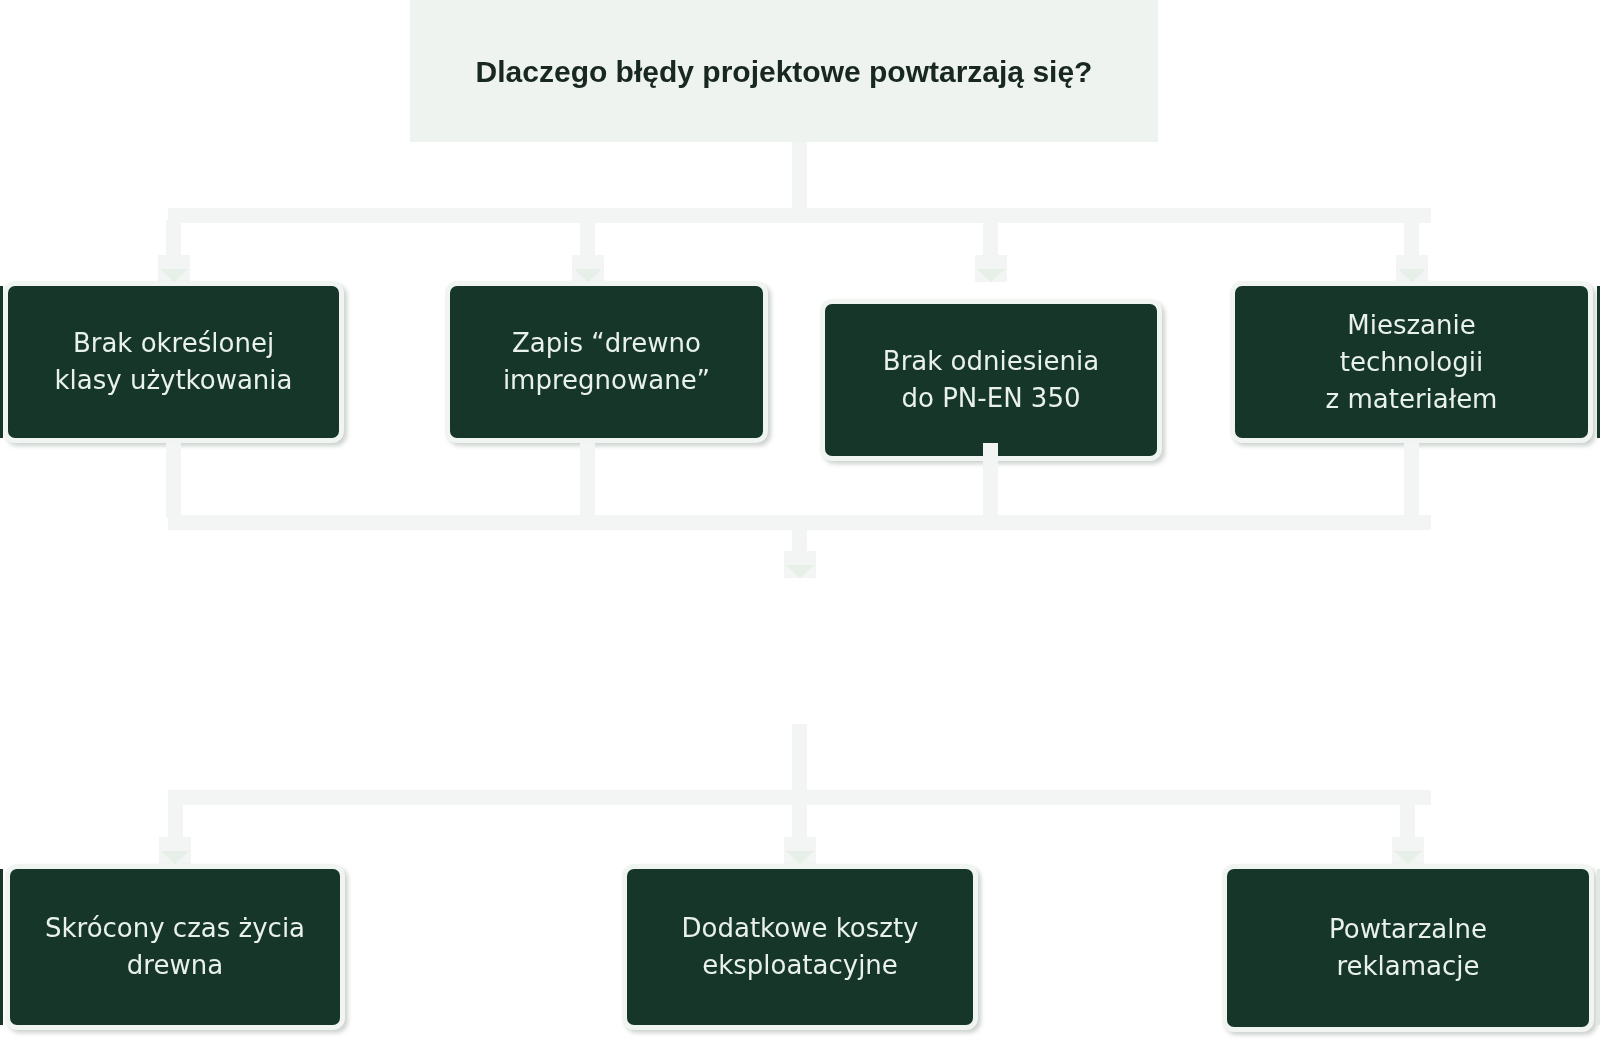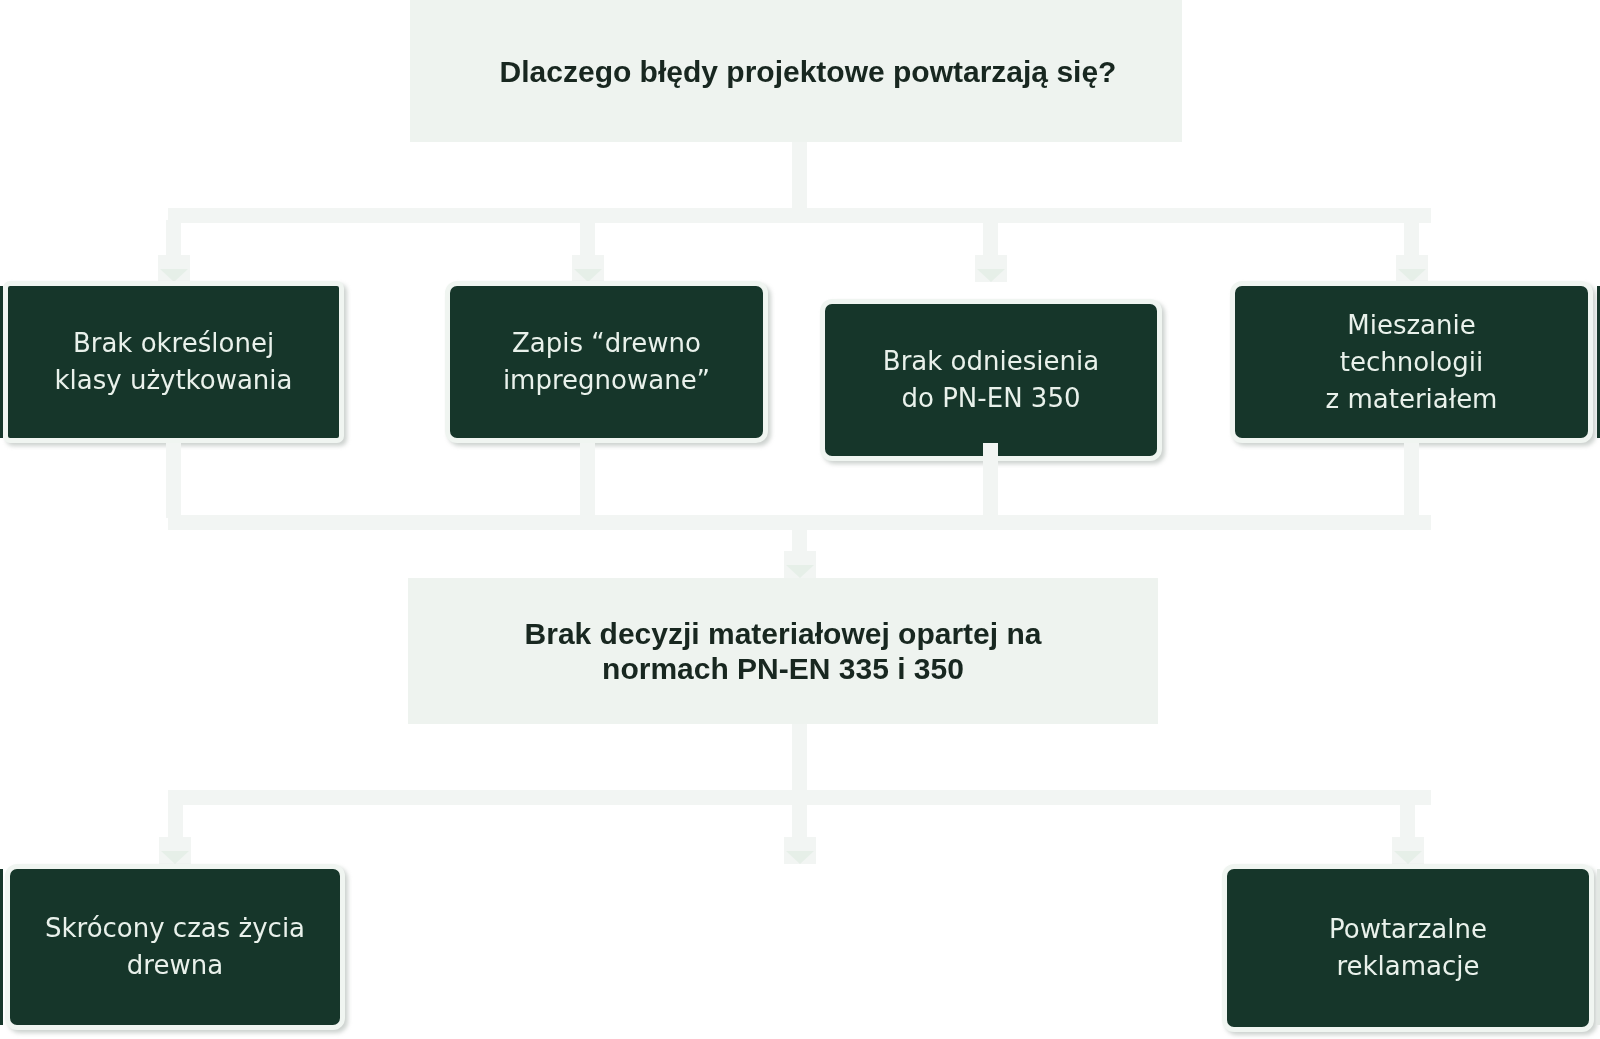--- a/index.html
+++ b/index.html
@@ -61,36 +61,36 @@
 
   
   .sliver{position:absolute;background:var(--node-bg);}
   .sliver.light{background:#e3e8e4;}
 </style>
 </head>
 <body>
 
 <div class="stage">
 
-  <div class="panel" style="left:410px;top:0;width:748px;height:142px;padding-left:24px;">
+  <div class="panel" style="left:410px;top:0;width:748px;height:142px;">
     <span>Dlaczego błędy projektowe powtarzają się?</span>
   </div>
 
   <div class="line" style="left:792px;top:142px;width:15px;height:73px;"></div>
   <div class="line" style="left:168px;top:208px;width:1263px;height:15px;"></div>
   <div class="line" style="left:166px;top:220px;width:15px;height:38px;"></div>
   <div class="line" style="left:580px;top:220px;width:15px;height:38px;"></div>
   <div class="line" style="left:983px;top:220px;width:15px;height:38px;"></div>
   <div class="line" style="left:1404px;top:220px;width:15px;height:38px;"></div>
   <div class="arrow" style="left:158px;top:255px;"></div>
   <div class="arrow" style="left:572px;top:255px;"></div>
   <div class="arrow" style="left:975px;top:255px;"></div>
   <div class="arrow" style="left:1396px;top:255px;"></div>
 
-  <div class="node" style="left:3px;top:281px;width:341px;height:162px;border-radius:7px;">
+  <div class="node" style="left:3px;top:281px;width:341px;height:162px;">
     <span>Brak określonej
 klasy użytkowania</span>
   </div>
   <div class="node" style="left:403px;top:281px;width:323px;height:162px;margin-left:42px;">
     <span>Zapis “drewno
 impregnowane”</span>
   </div>
   <div class="node" style="left:820px;top:281px;width:342px;height:162px;margin-top:18px;">
     <span>Brak odniesienia
 do PN-EN 350</span>
@@ -105,38 +105,38 @@
   <div class="sliver" style="left:1597px;top:286px;width:3px;height:152px;"></div>
 
   <div class="line" style="left:166px;top:443px;width:15px;height:75px;"></div>
   <div class="line" style="left:580px;top:443px;width:15px;height:75px;"></div>
   <div class="line" style="left:983px;top:443px;width:15px;height:75px;"></div>
   <div class="line" style="left:1404px;top:443px;width:15px;height:75px;"></div>
   <div class="line" style="left:168px;top:515px;width:1263px;height:15px;"></div>
   <div class="line" style="left:792px;top:527px;width:15px;height:28px;"></div>
   <div class="arrow" style="left:784px;top:551px;"></div>
 
-  <div class="panel" style="left:408px;top:578px;width:750px;height:146px;">
-    <span>Brak decyzji materiałowej opartej na
-normach PN-EN 335 i 350</span>
-  </div>
 
   <div class="line" style="left:792px;top:724px;width:15px;height:68px;"></div>
   <div class="line" style="left:168px;top:790px;width:1263px;height:15px;"></div>
   <div class="line" style="left:168px;top:802px;width:15px;height:38px;"></div>
   <div class="line" style="left:792px;top:802px;width:15px;height:38px;"></div>
   <div class="line" style="left:1400px;top:802px;width:15px;height:38px;"></div>
   <div class="arrow" style="left:159px;top:837px;"></div>
   <div class="arrow" style="left:784px;top:837px;"></div>
   <div class="arrow" style="left:1392px;top:837px;"></div>
 
   <div class="node" style="left:5px;top:864px;width:340px;height:166px;align-items:center;">
     <span>Skrócony czas życia
 drewna</span>
   </div>
+  <div class="node" style="left:622px;top:864px;width:356px;height:166px;">
+    <span>Dodatkowe koszty
+eksploatacyjne</span>
+  </div>
   <div class="node" style="left:1222px;top:864px;width:372px;height:168px;">
     <span>Powtarzalne
 reklamacje</span>
   </div>
 
   <div class="sliver" style="left:0;top:869px;width:3px;height:156px;"></div>
   <div class="sliver light" style="left:1597px;top:869px;width:3px;height:156px;"></div>
 
 </div>
 

